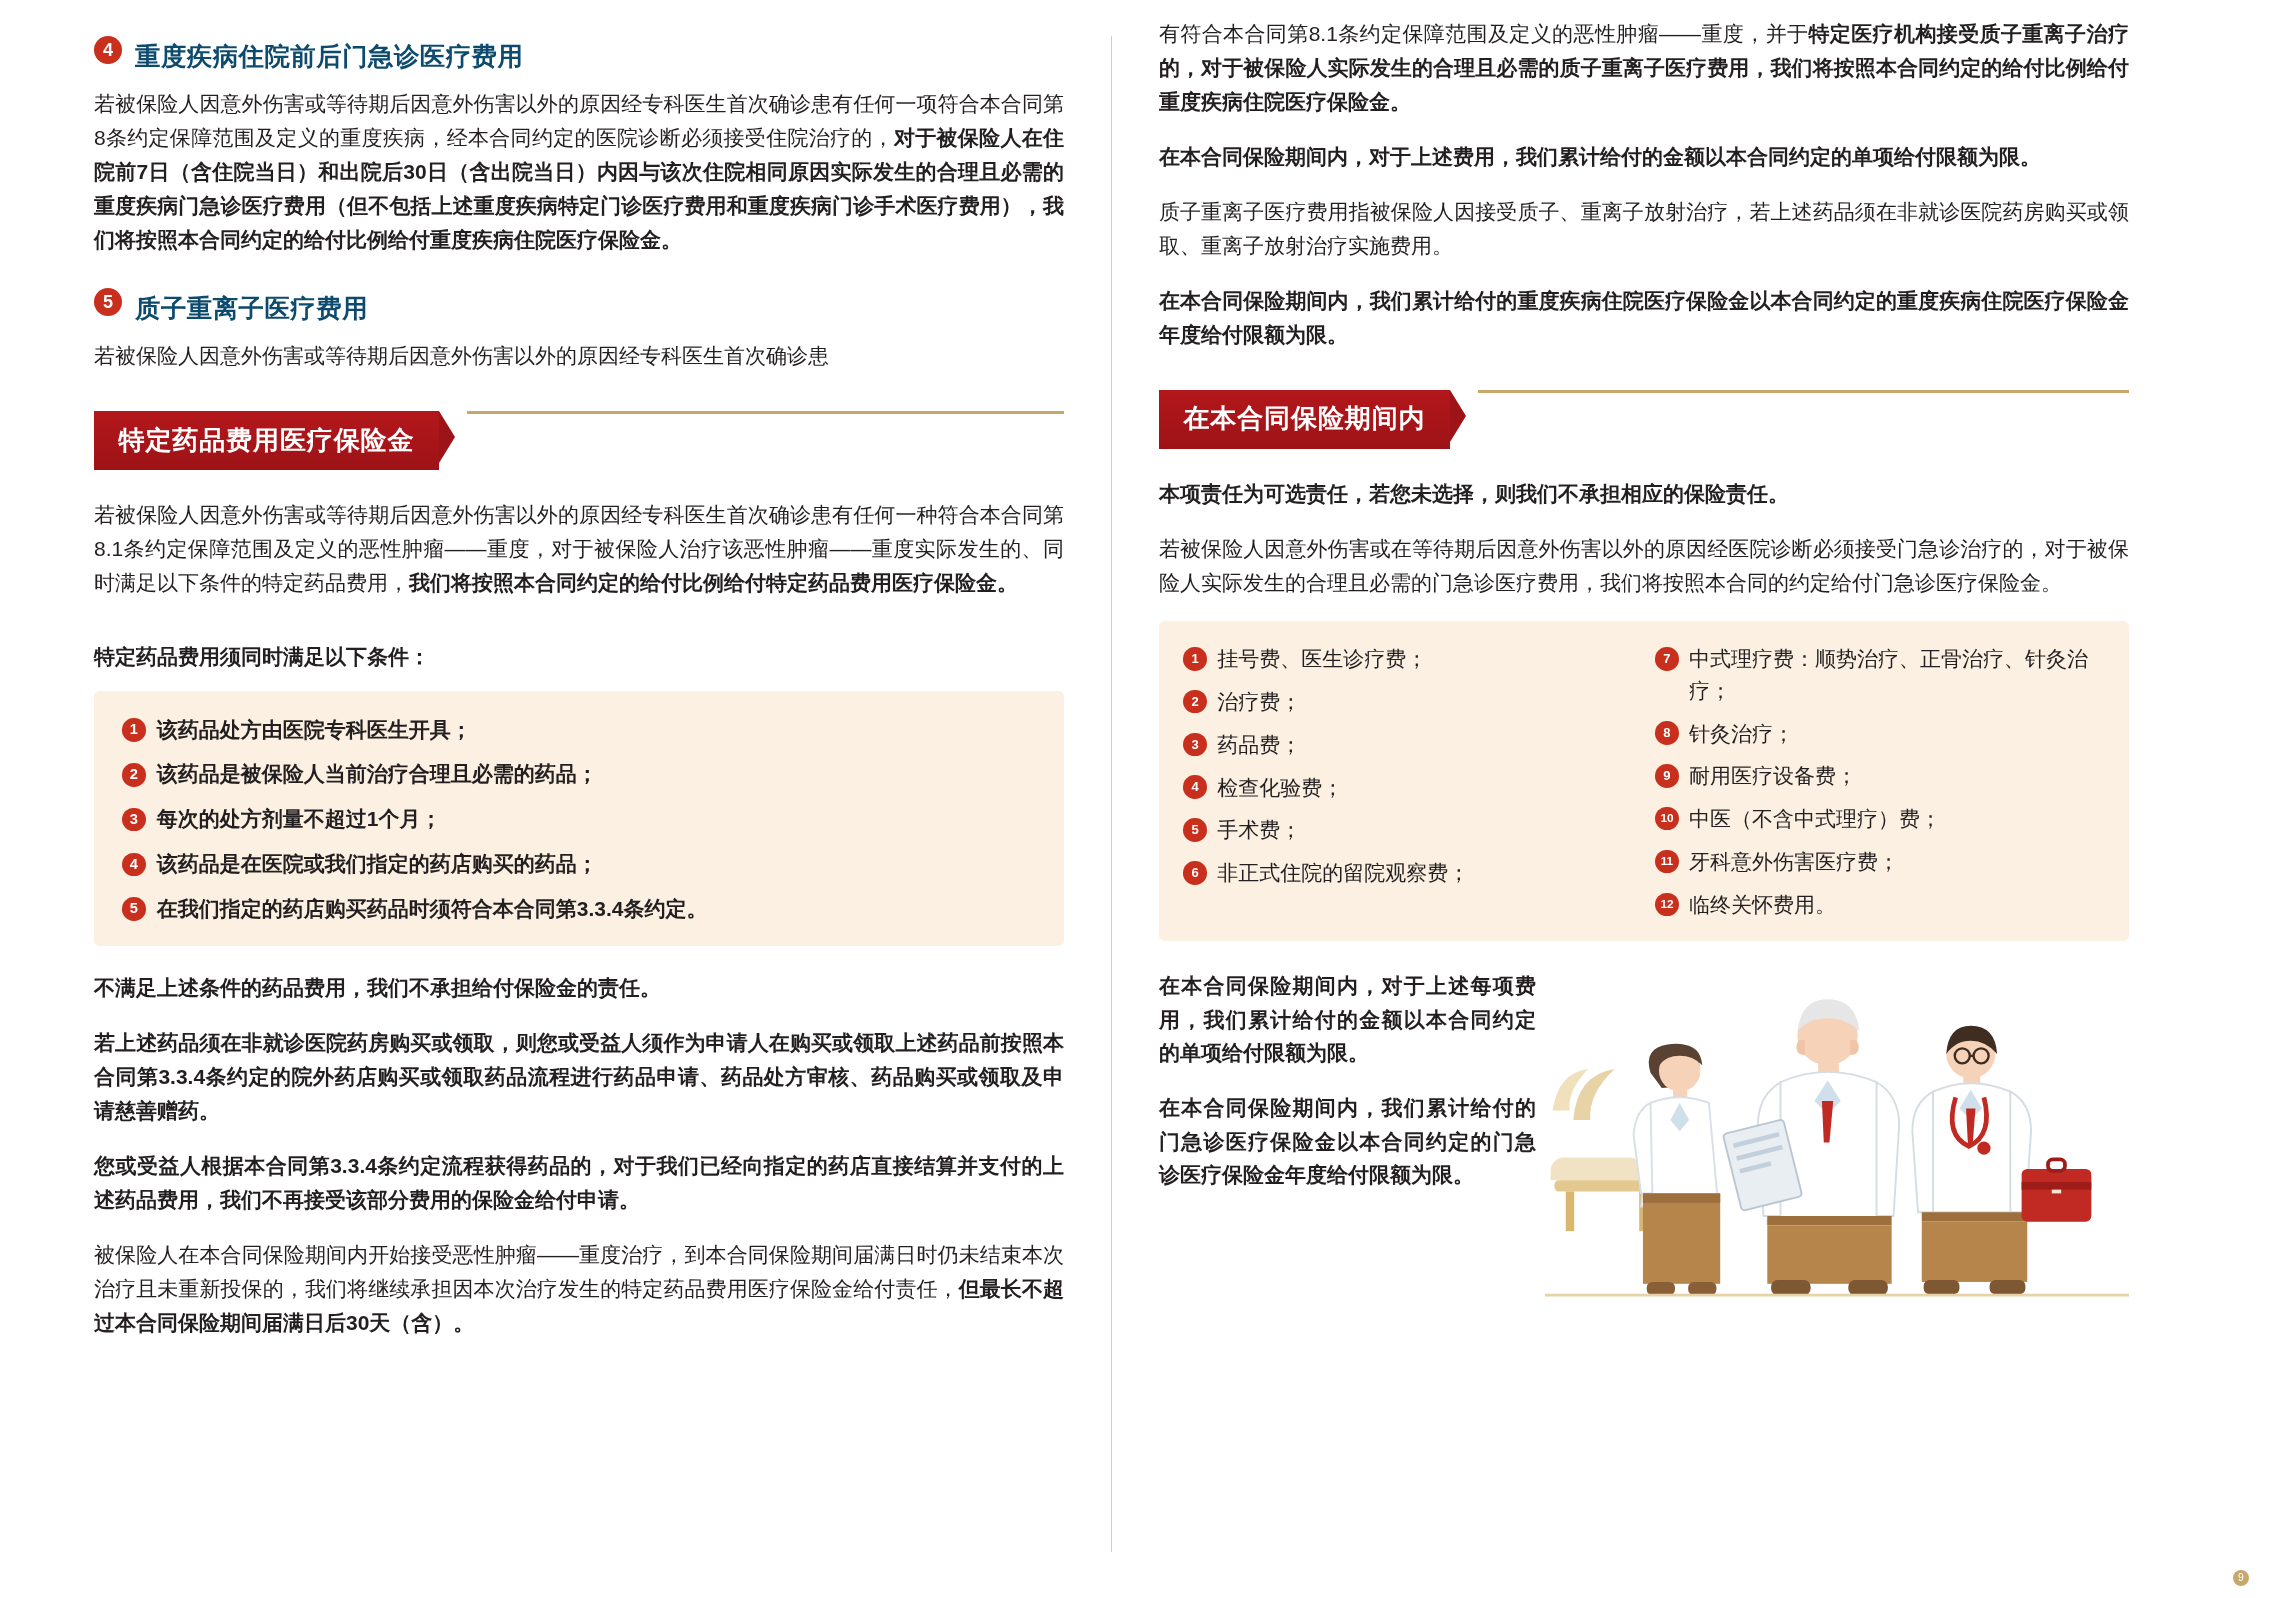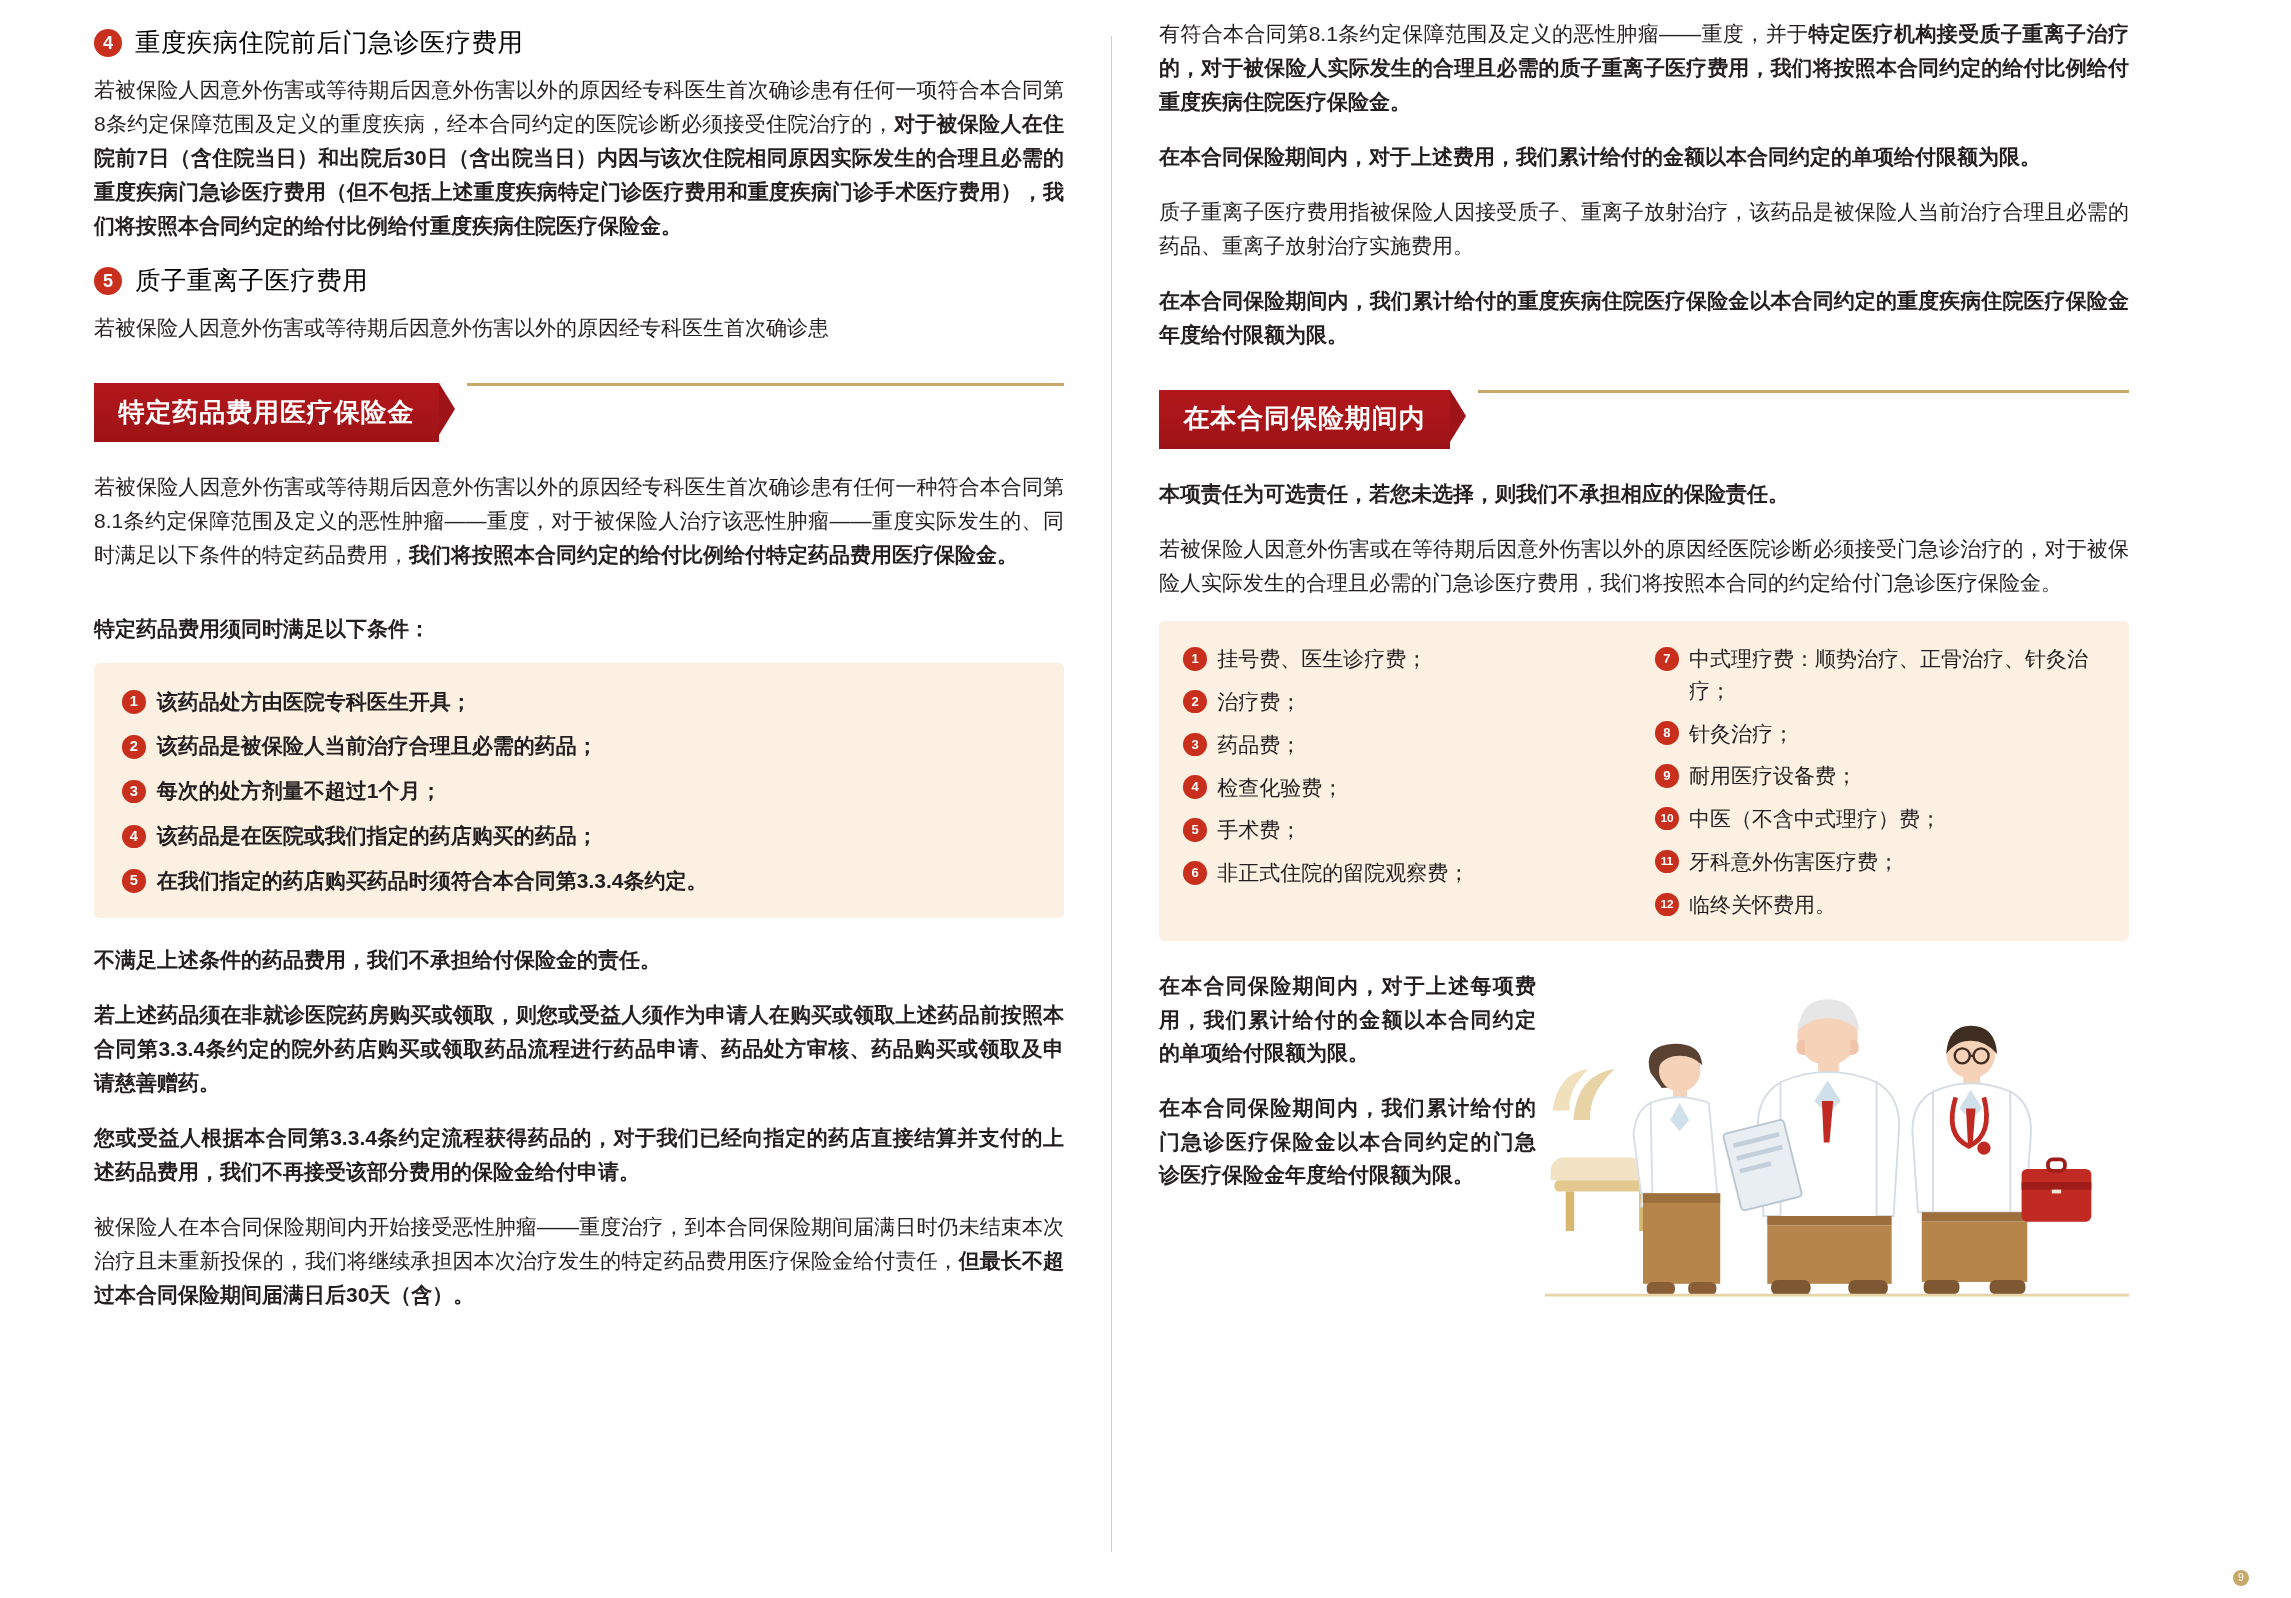--- a/index.html
+++ b/index.html
@@ -42,24 +42,25 @@
     border-radius: 50%;
     background: #c8301d;
     color: #fff;
     font-size: 18px;
     line-height: 28px;
     text-align: center;
     flex: 0 0 auto;
     font-weight: bold;
   }
   .num-head-text {
-    color: #000000;
+    color: #0c4a6e;
     font-size: 25.4px;
-    font-weight: normal;
+    font-weight: bold;
     letter-spacing: 0.5px;
+    margin-top: 14px;
   }
 
   p {
     margin: 0 0 21px 0;
     font-size: 21px;
     line-height: 1.62;
     text-align: justify;
     text-justify: inter-ideograph;
   }
   p.tight { margin-bottom: 17px; margin-top: 40px; }
@@ -251,21 +252,21 @@
     <p><span>被保险人在本合同保险期间内开始接受恶性肿瘤——重度治疗，到本合同保险期间届满日时仍未结束本次治疗且未重新投保的，我们将继续承担因本次治疗发生的特定药品费用医疗保险金给付责任，</span><span class="b">但最长不超过本合同保险期间届满日后30天（含）。</span></p>
   </div>
 
   <div class="divider"></div>
 
   <div class="col col-right">
 
     <p><span>有符合本合同第8.1条约定保障范围及定义的恶性肿瘤——重度，并于</span><span class="b">特定医疗机构接受质子重离子治疗的，对于被保险人实际发生的合理且必需的质子重离子医疗费用，我们将按照本合同约定的给付比例给付重度疾病住院医疗保险金。</span></p>
 
     <p class="b">在本合同保险期间内，对于上述费用，我们累计给付的金额以本合同约定的单项给付限额为限。</p>
-    <p>质子重离子医疗费用指被保险人因接受质子、重离子放射治疗，该药品是被保险人当前治疗合理且必需的药品、重离子放射治疗实施费用。</p>
+    <p>质子重离子医疗费用指被保险人因接受质子、重离子放射治疗，若上述药品须在非就诊医院药房购买或领取、重离子放射治疗实施费用。</p>
     <p class="b">在本合同保险期间内，我们累计给付的重度疾病住院医疗保险金以本合同约定的重度疾病住院医疗保险金年度给付限额为限。</p>
 
     <div class="ribbon-wrap">
       <div class="ribbon">在本合同保险期间内</div>
       <div class="ribbon-line"></div>
     </div>
 
     <p class="b">本项责任为可选责任，若您未选择，则我们不承担相应的保险责任。</p>
     <p>若被保险人因意外伤害或在等待期后因意外伤害以外的原因经医院诊断必须接受门急诊治疗的，对于被保险人实际发生的合理且必需的门急诊医疗费用，我们将按照本合同的约定给付门急诊医疗保险金。</p>
 

